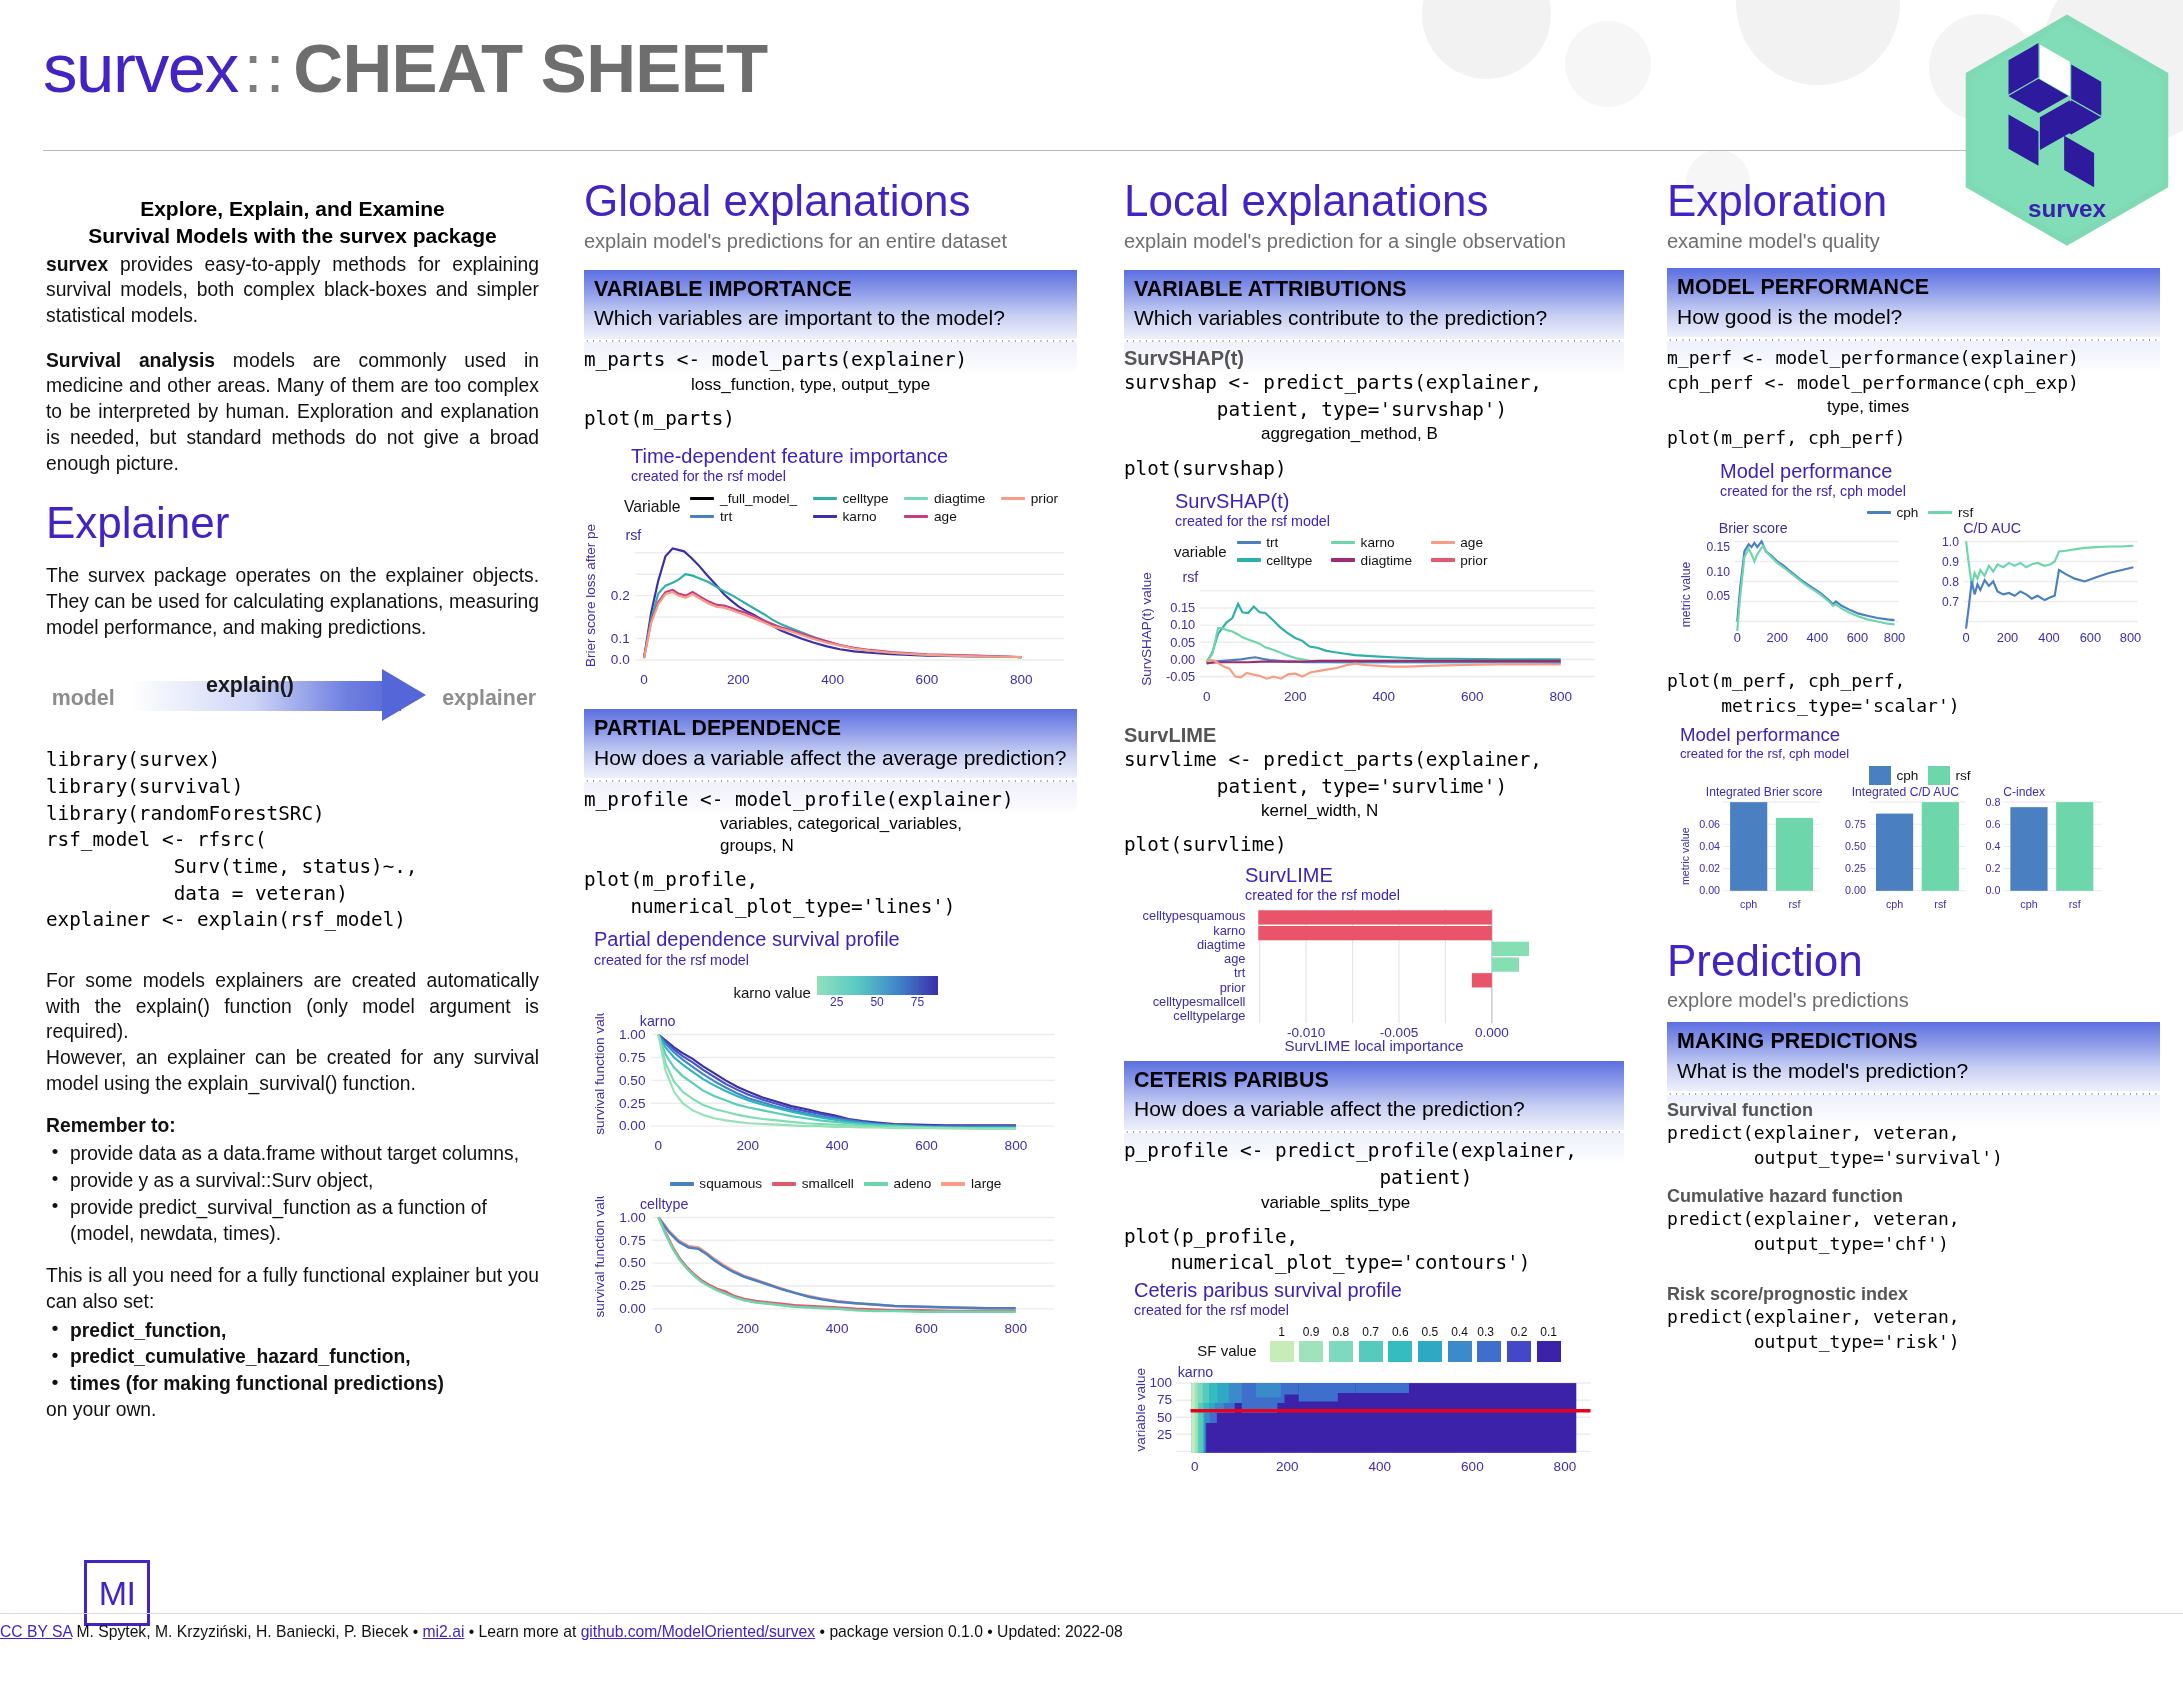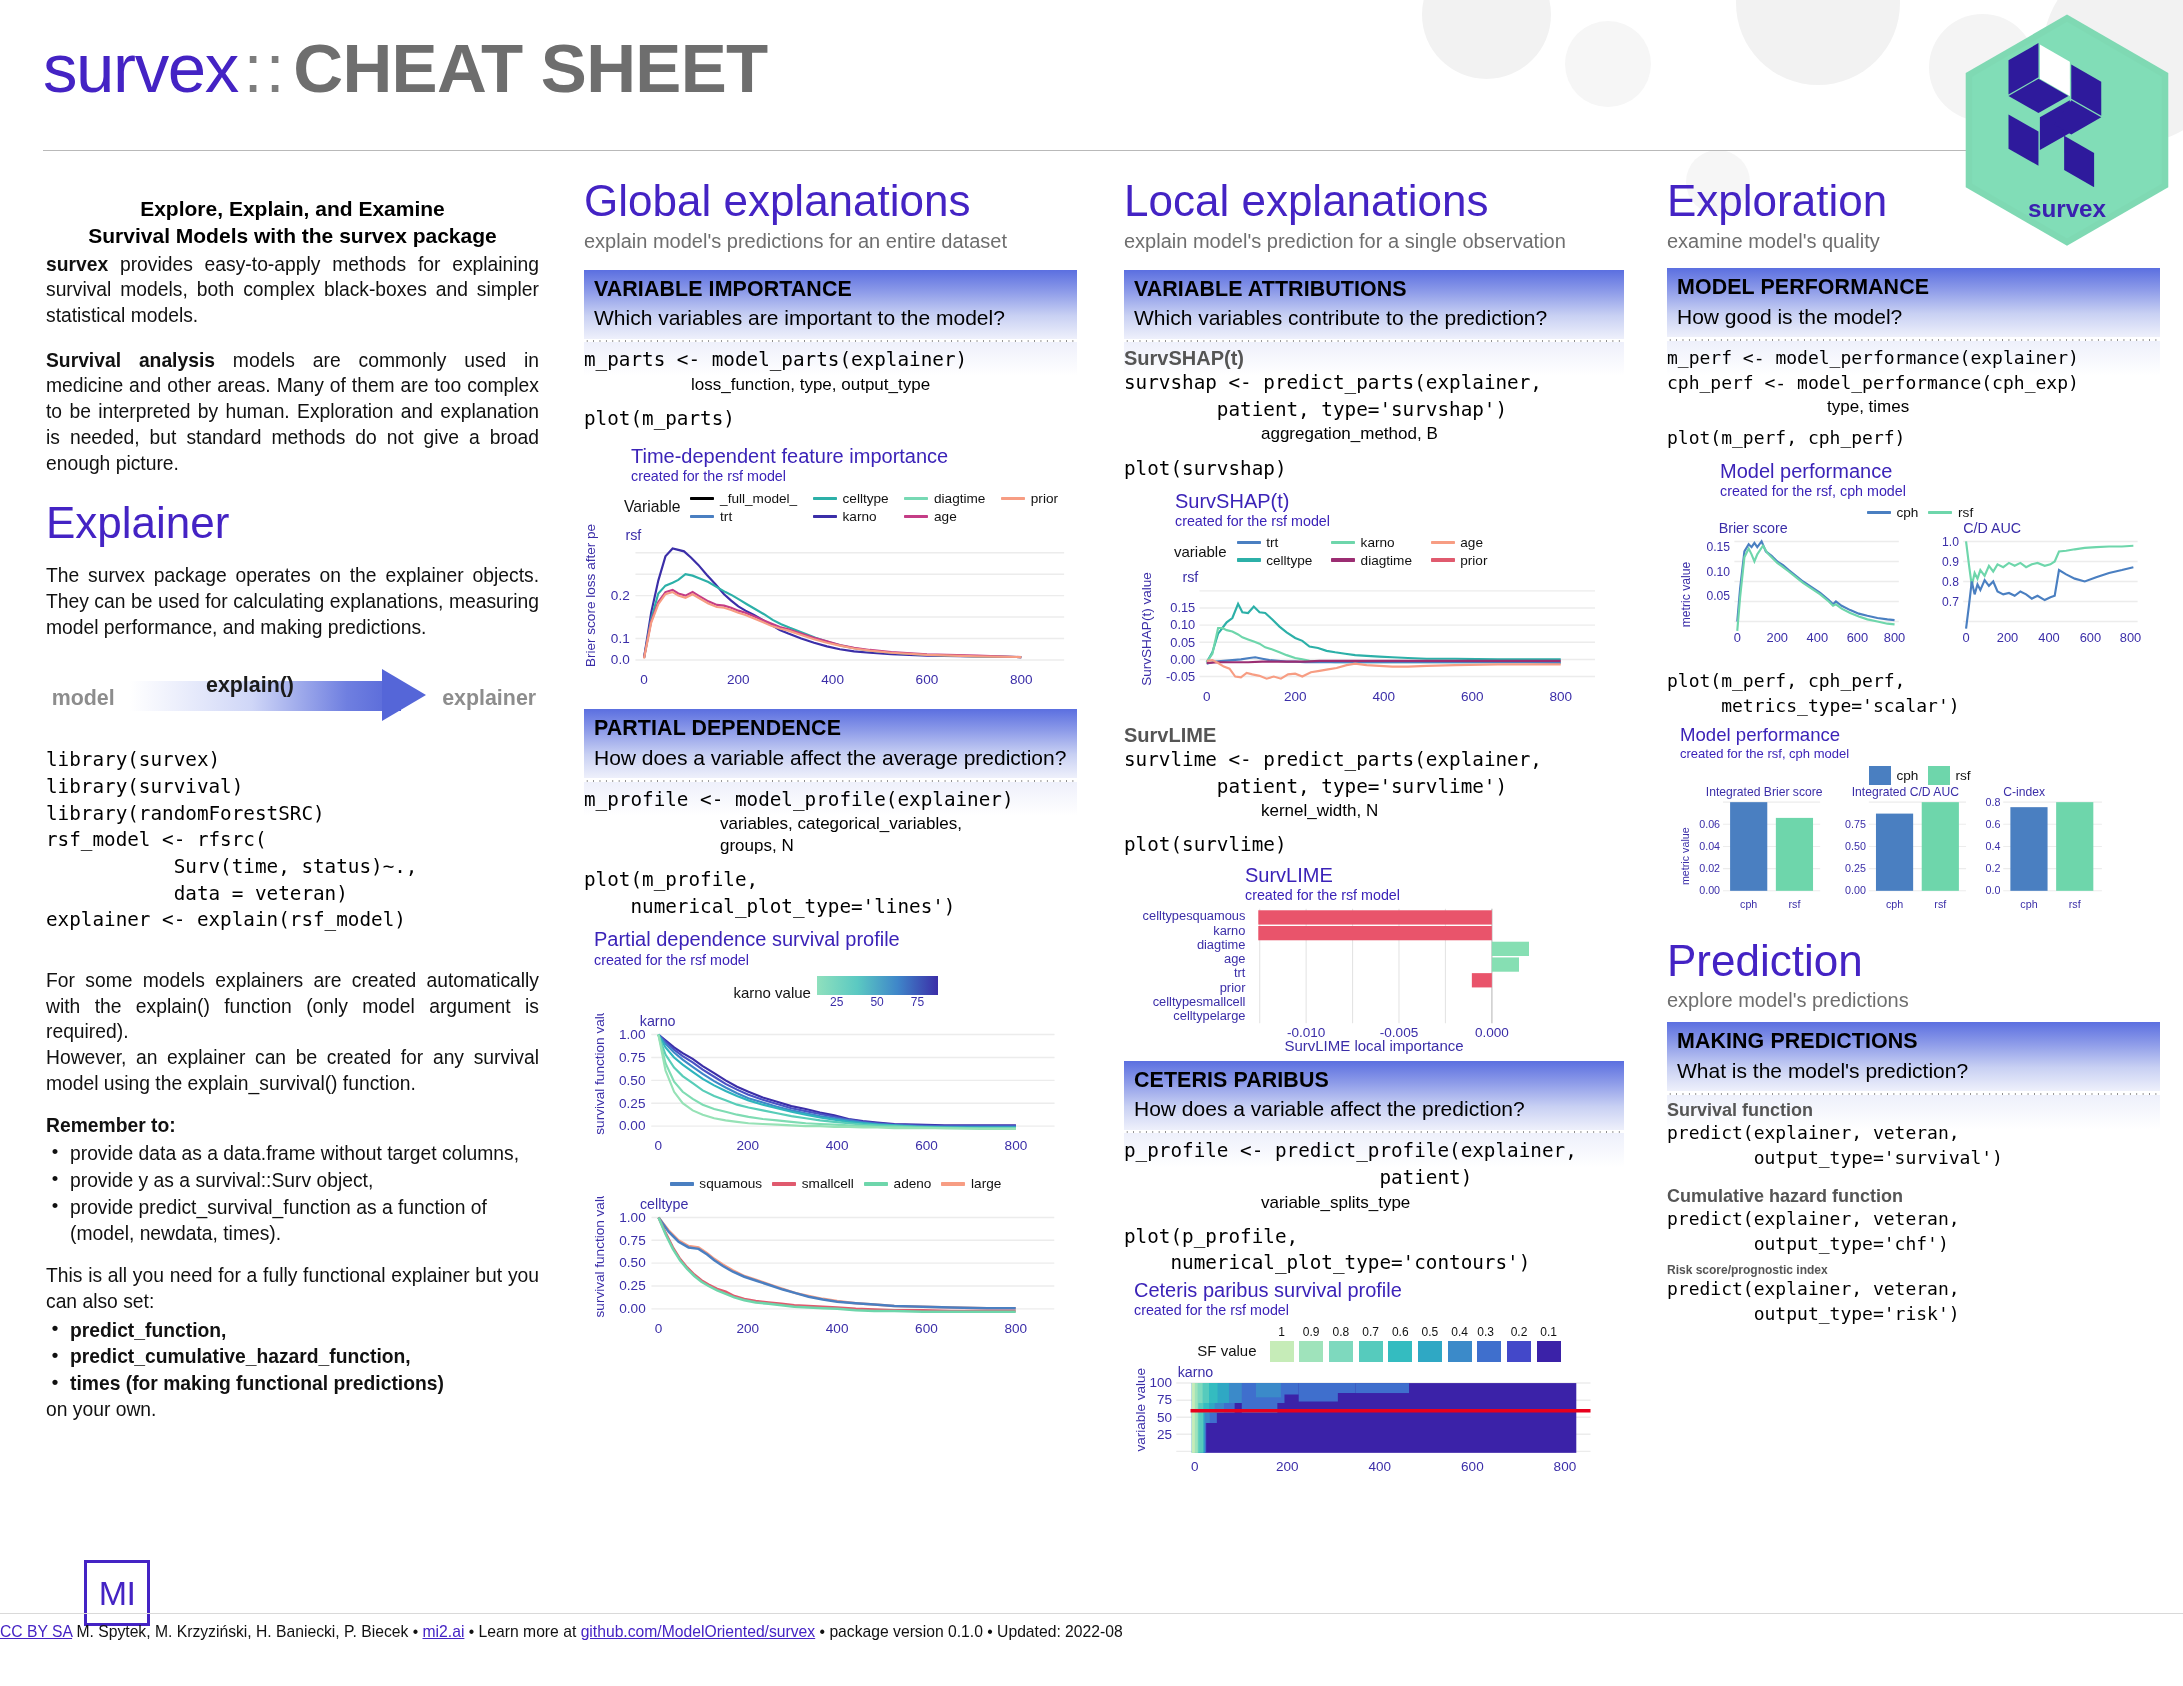--- a/index.html
+++ b/index.html
@@ -833,21 +833,21 @@
       </div>
       <div class="dotline"></div>
       <div class="panel-fade"></div>
       <div class="panel-body">
         <div style="font-weight:700;font-size:18px;color:#555">Survival function</div>
         <div class="code small">predict(explainer, veteran,
         output_type='survival')</div>
         <div style="font-weight:700;font-size:18px;color:#555;margin-top:15.7px">Cumulative hazard function</div>
         <div class="code small">predict(explainer, veteran,
         output_type='chf')</div>
-        <div style="font-weight:700;font-size:12px;color:#555;margin-top:6px">Risk score/prognostic index</div>
+        <div style="font-weight:700;font-size:18px;color:#555;margin-top:27px">Risk score/prognostic index</div>
         <div class="code small">predict(explainer, veteran,
         output_type='risk')</div>
       </div>
     </div>
   </div>
 
   <div class="footer-rule"></div>
   <div class="footer">
     <a href="#">CC BY SA</a><span> M. Spytek, M. Krzyziński, H. Baniecki, P. Biecek • </span><a href="#">mi2.ai</a><span> • Learn more at </span><a href="#">github.com/ModelOriented/survex</a><span> • package version  0.1.0 • Updated: 2022-08</span>
   </div>

